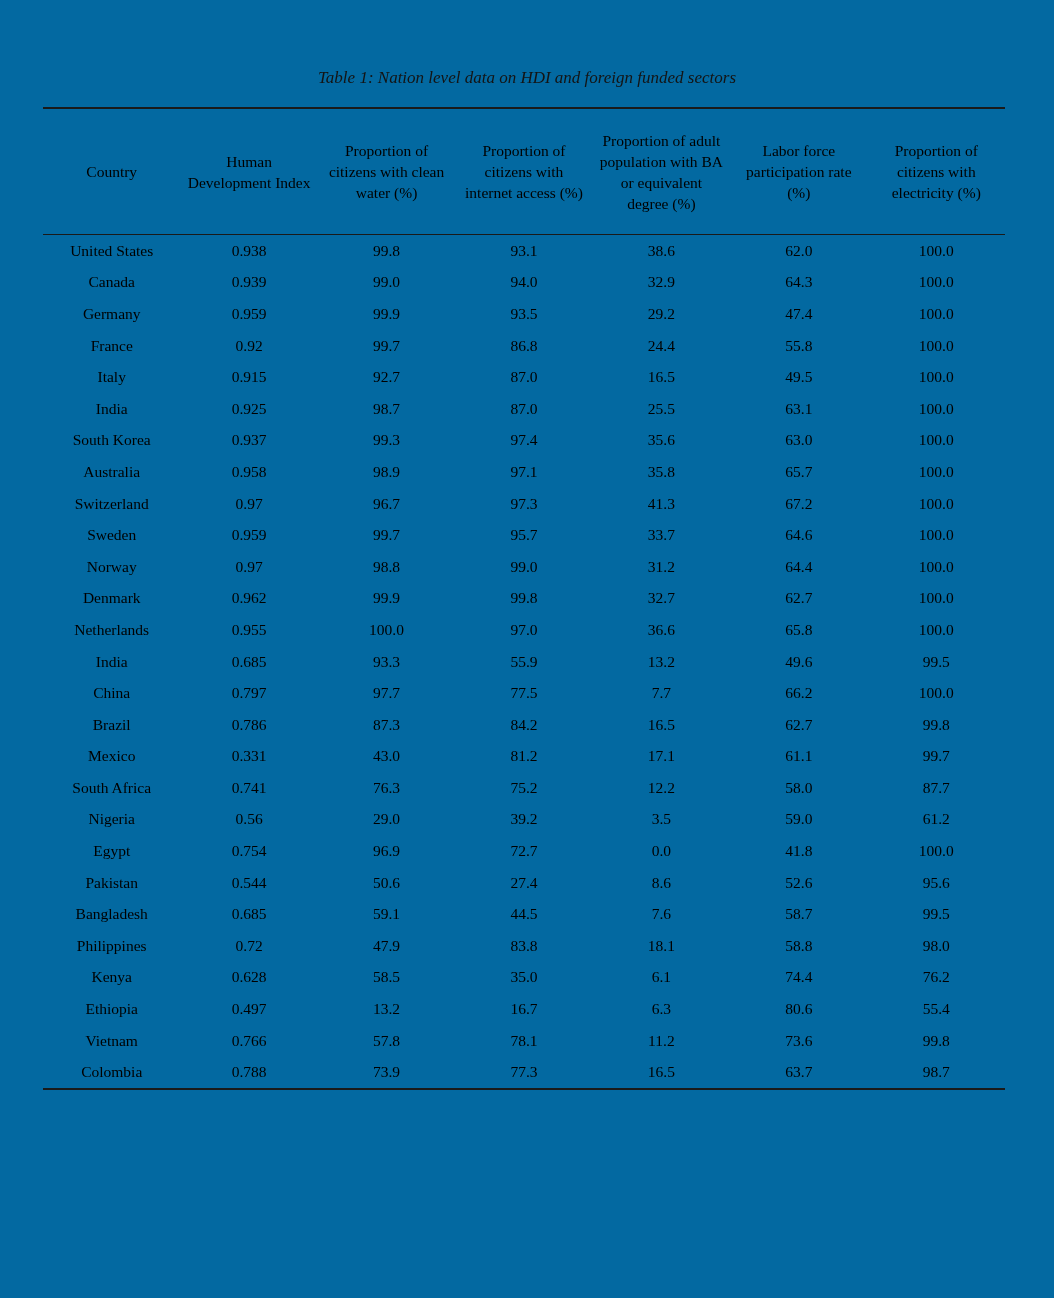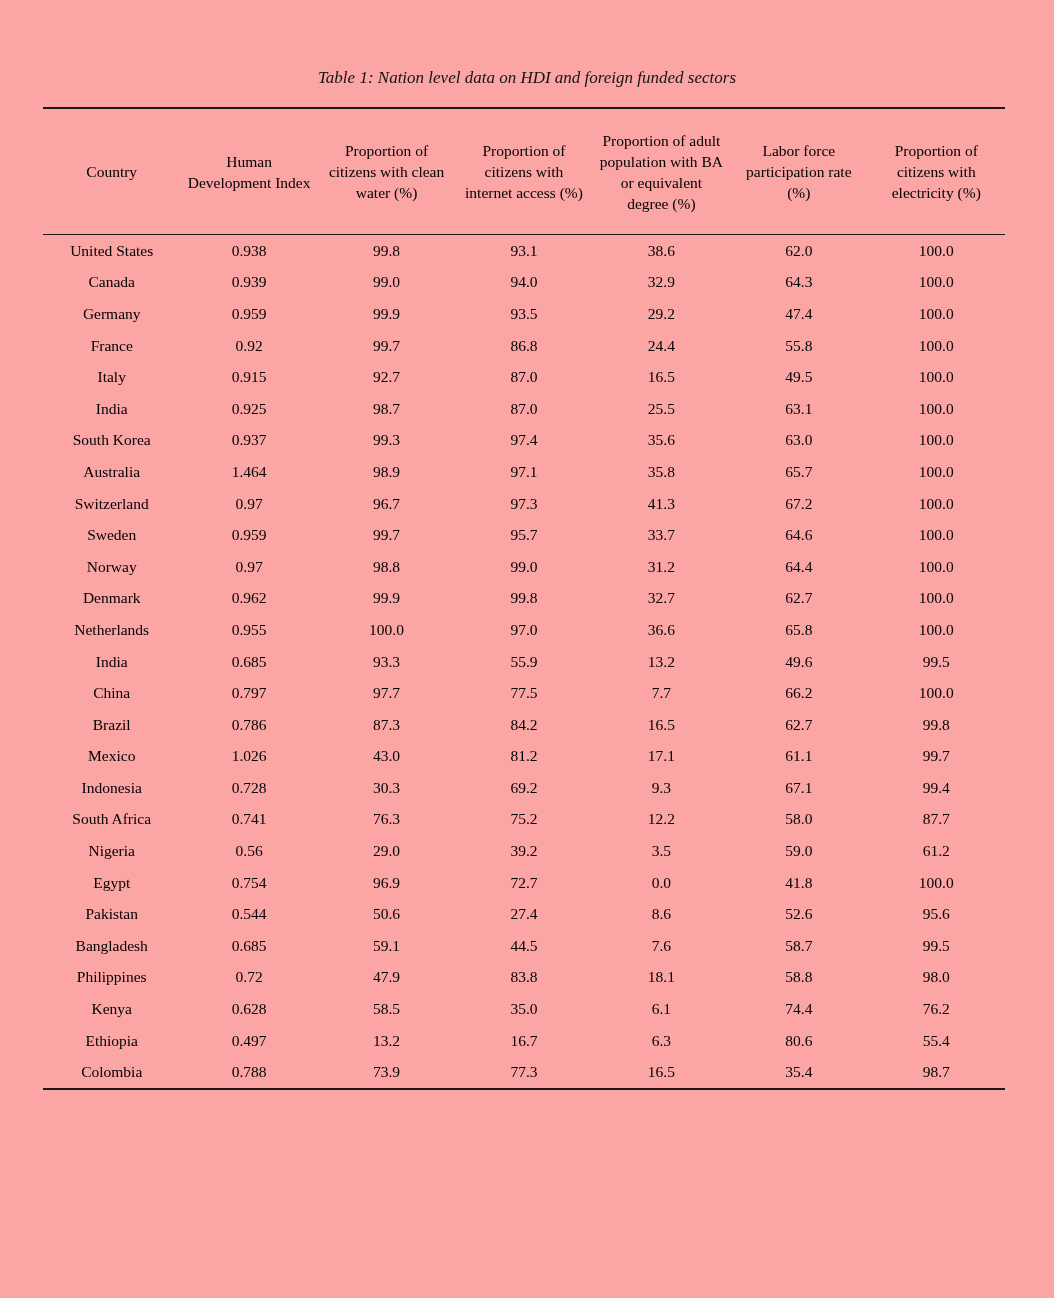--- a/index.html
+++ b/index.html
@@ -4,21 +4,21 @@
 <style>
   html, body {
     margin: 0;
     padding: 0;
     background: #ffffff;
   }
   .page {
     position: relative;
     width: 1054px;
     height: 1298px;
-    background: #fca5a5;
+    background: #0369a1;
     font-family: "Liberation Serif", serif;
     color: #000000;
     box-sizing: border-box;
     padding-top: 66px;
     overflow: hidden;
   }
   .table-title {
     width: 962px;
     margin: 0 auto 17px auto;
     text-align: center;
@@ -130,21 +130,21 @@
           <td>South Korea</td>
           <td>0.937</td>
           <td>99.3</td>
           <td>97.4</td>
           <td>35.6</td>
           <td>63.0</td>
           <td>100.0</td>
         </tr>
         <tr>
           <td>Australia</td>
-          <td>1.464</td>
+          <td>0.958</td>
           <td>98.9</td>
           <td>97.1</td>
           <td>35.8</td>
           <td>65.7</td>
           <td>100.0</td>
         </tr>
         <tr>
           <td>Switzerland</td>
           <td>0.97</td>
           <td>96.7</td>
@@ -211,35 +211,26 @@
           <td>Brazil</td>
           <td>0.786</td>
           <td>87.3</td>
           <td>84.2</td>
           <td>16.5</td>
           <td>62.7</td>
           <td>99.8</td>
         </tr>
         <tr>
           <td>Mexico</td>
-          <td>1.026</td>
+          <td>0.331</td>
           <td>43.0</td>
           <td>81.2</td>
           <td>17.1</td>
           <td>61.1</td>
           <td>99.7</td>
-        </tr>
-        <tr>
-          <td>Indonesia</td>
-          <td>0.728</td>
-          <td>30.3</td>
-          <td>69.2</td>
-          <td>9.3</td>
-          <td>67.1</td>
-          <td>99.4</td>
         </tr>
         <tr>
           <td>South Africa</td>
           <td>0.741</td>
           <td>76.3</td>
           <td>75.2</td>
           <td>12.2</td>
           <td>58.0</td>
           <td>87.7</td>
         </tr>
@@ -300,23 +291,32 @@
         <tr>
           <td>Ethiopia</td>
           <td>0.497</td>
           <td>13.2</td>
           <td>16.7</td>
           <td>6.3</td>
           <td>80.6</td>
           <td>55.4</td>
         </tr>
         <tr>
+          <td>Vietnam</td>
+          <td>0.766</td>
+          <td>57.8</td>
+          <td>78.1</td>
+          <td>11.2</td>
+          <td>73.6</td>
+          <td>99.8</td>
+        </tr>
+        <tr>
           <td>Colombia</td>
           <td>0.788</td>
           <td>73.9</td>
           <td>77.3</td>
           <td>16.5</td>
-          <td>35.4</td>
+          <td>63.7</td>
           <td>98.7</td>
         </tr>
       </tbody>
   </table>
 </div>
 
 </body></html>

